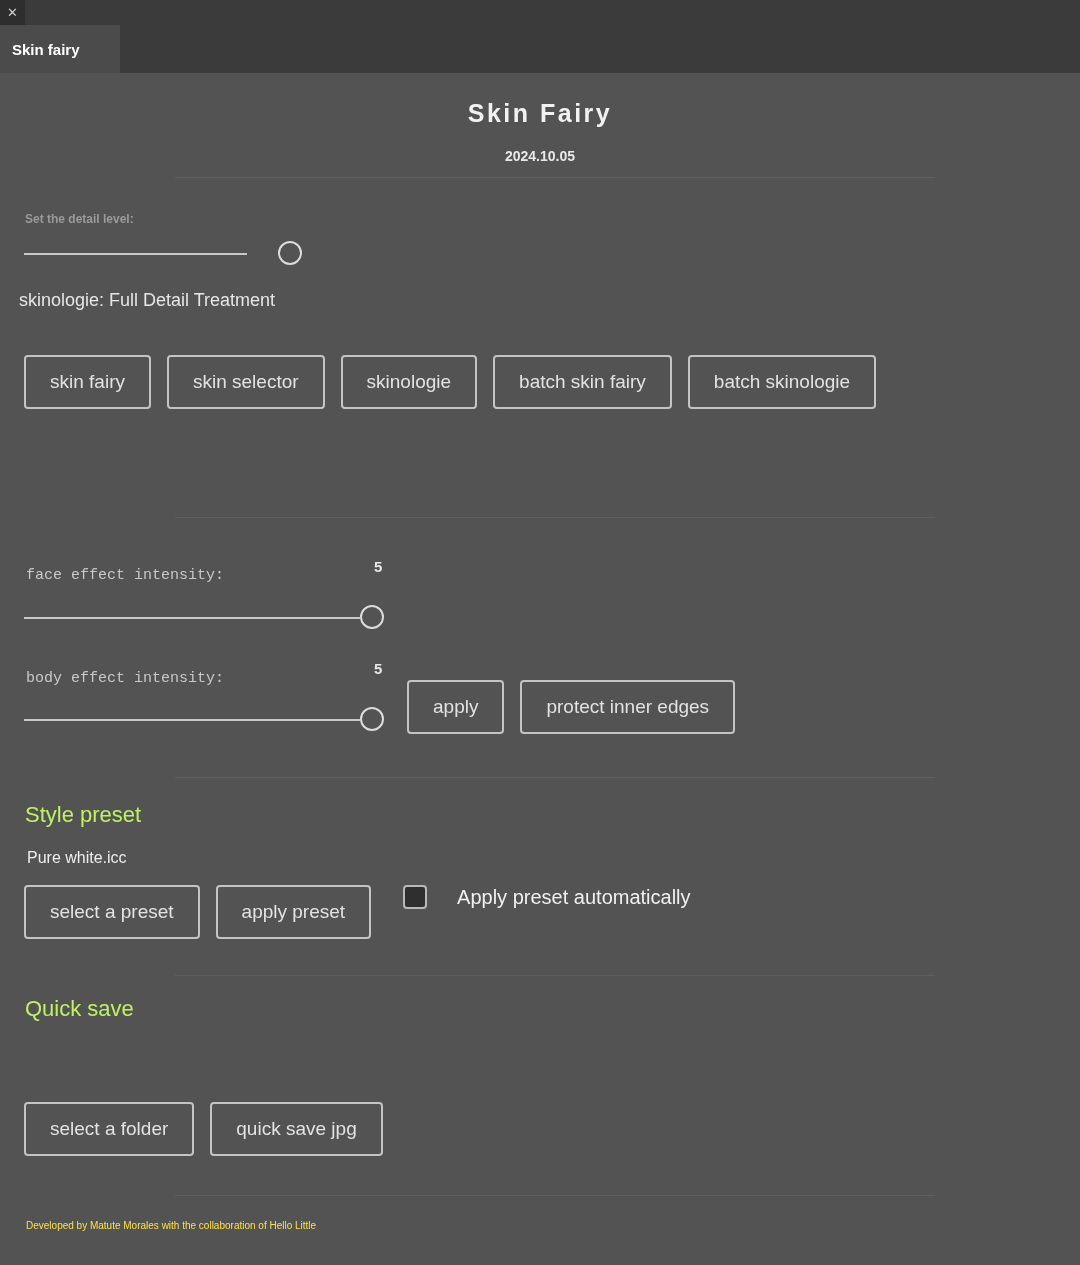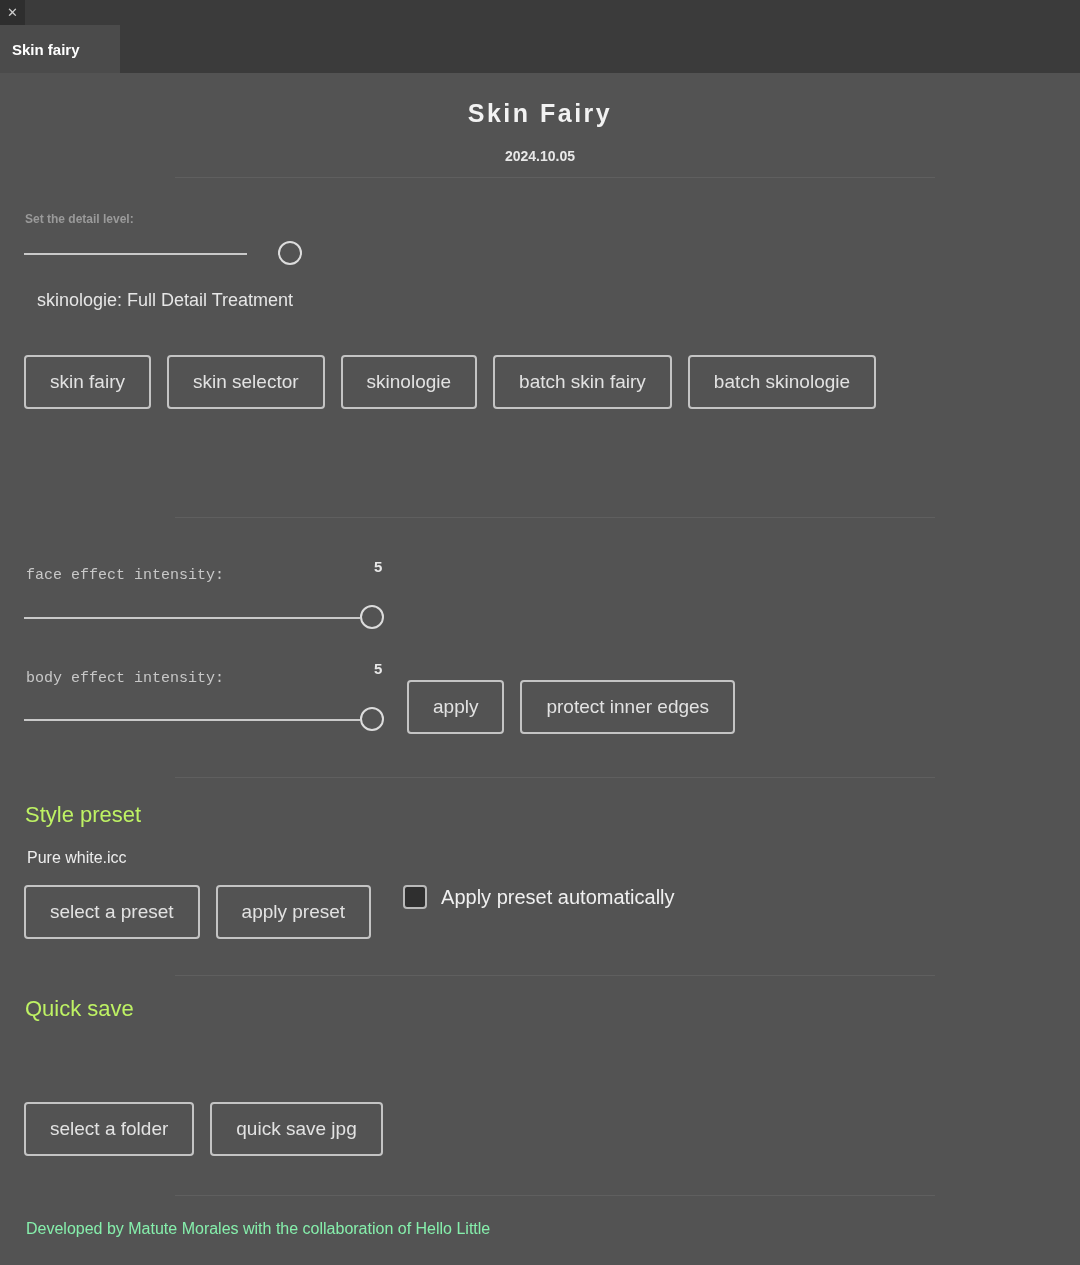--- a/index.html
+++ b/index.html
@@ -156,27 +156,28 @@
     width: 24px; height: 24px;
     border: 2px solid #b9b9b9;
     border-radius: 4px;
     background: #2f2f2f;
     cursor: pointer;
     flex: 0 0 auto;
   }
   .check-label {
     color: #f0f0f0;
     font-size: 20px;
+    margin-left: 16px;
   }
 
   .footer-text {
     position: absolute;
     left: 26px;
-    color: #86efac;
-    font-size: 16px;
+    color: #fde047;
+    font-size: 10px;
   }
 </style>
 </head>
 <body>
 
 <div class="titlebar">
   <div class="close-btn">✕</div>
 </div>
 <div class="tabstrip">
   <div class="tab">
@@ -193,21 +194,21 @@
 
   <div class="divider" style="top:104px"></div>
 
   <div class="label-dim" style="position:absolute;top:139px;left:25px">Set the detail level:</div>
 
   <div class="slider" style="top:168px;left:24px;width:380px">
     <div class="track" style="width:223px"></div>
     <div class="knob" style="left:254px"></div>
   </div>
 
-  <div class="label-bright" style="position:absolute;top:217px;left:37px">skinologie: Full Detail Treatment</div>
+  <div class="label-bright" style="position:absolute;top:217px;left:19px">skinologie: Full Detail Treatment</div>
 
   <div class="btn-row" style="top:282px;width:1040px">
     <button class="btn">skin fairy</button>
     <button class="btn">skin selector</button>
     <button class="btn">skinologie</button>
     <button class="btn">batch skin fairy</button>
     <button class="btn">batch skinologie</button>
   </div>
 
   <div class="divider" style="top:444px"></div>

